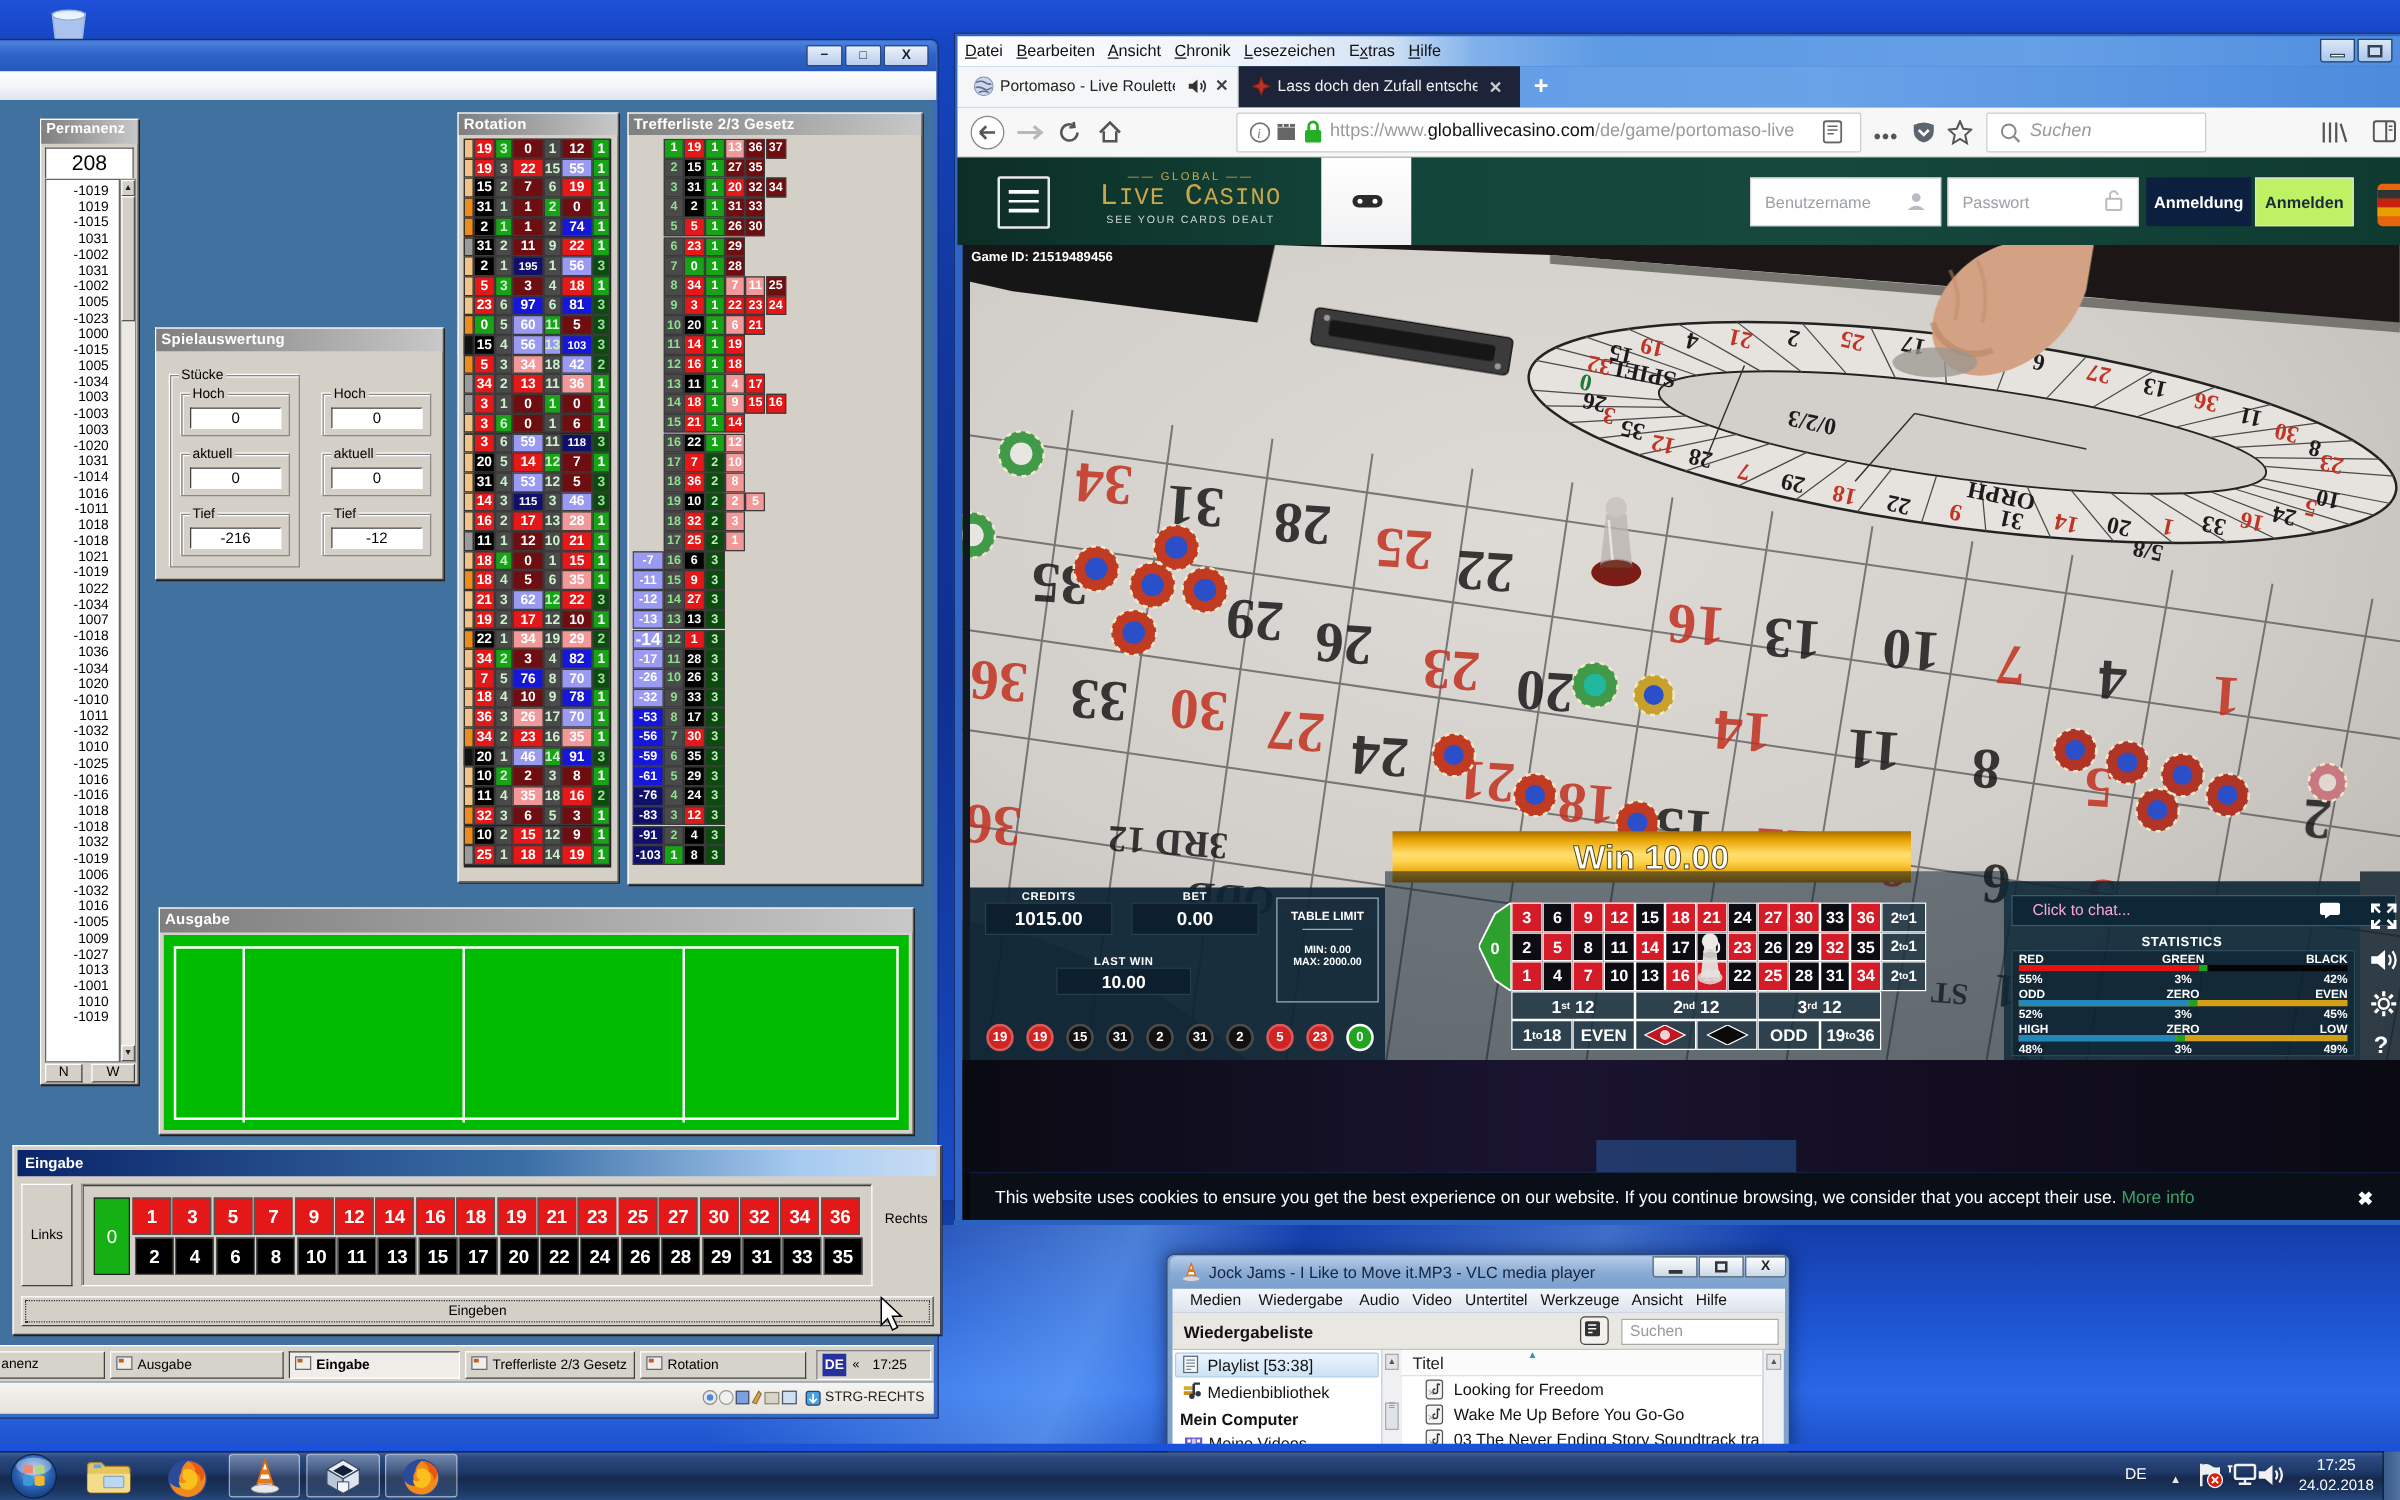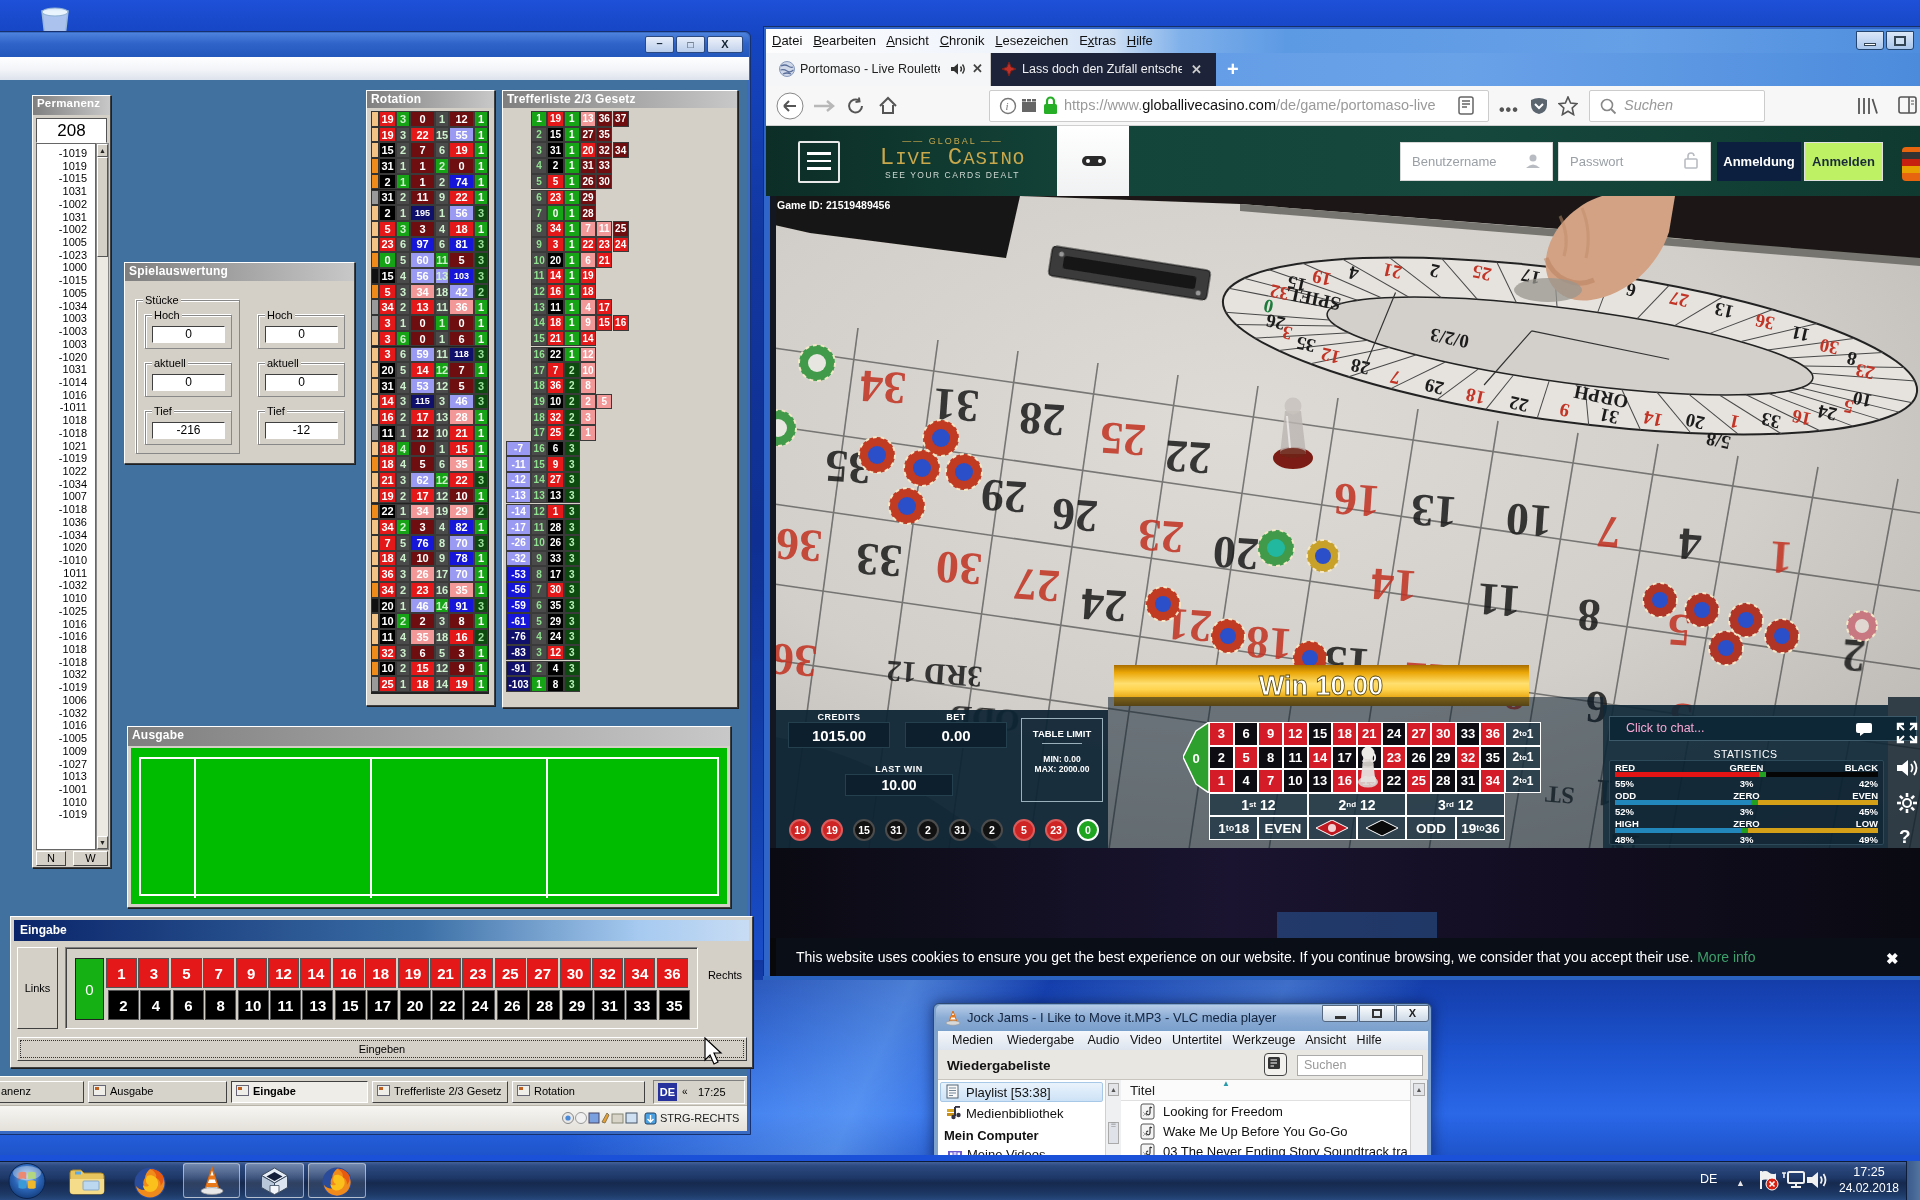--- a/index.html
+++ b/index.html
@@ -519,21 +519,21 @@
       <div class="cell" style="left:41.3px;top:345.4px;width:16.3px;height:15.7px;background:#e41818;color:#fff;font-size:10px">9</div>
       <div class="cell" style="left:57.6px;top:345.4px;width:16.3px;height:15.7px;background:#0d4a10;color:#b8f0b8;font-size:10px">3</div>
       <div class="cell" style="left:0.0px;top:361.1px;width:25.0px;height:15.7px;background:#9a9af2;color:#fff;font-size:10px">-12</div>
       <div class="cell" style="left:25.0px;top:361.1px;width:16.3px;height:15.7px;background:#4a4a4a;color:#8fe08f;font-size:10px">14</div>
       <div class="cell" style="left:41.3px;top:361.1px;width:16.3px;height:15.7px;background:#e41818;color:#fff;font-size:10px">27</div>
       <div class="cell" style="left:57.6px;top:361.1px;width:16.3px;height:15.7px;background:#0d4a10;color:#b8f0b8;font-size:10px">3</div>
       <div class="cell" style="left:0.0px;top:376.8px;width:25.0px;height:15.7px;background:#9a9af2;color:#fff;font-size:10px">-13</div>
       <div class="cell" style="left:25.0px;top:376.8px;width:16.3px;height:15.7px;background:#4a4a4a;color:#8fe08f;font-size:10px">13</div>
       <div class="cell" style="left:41.3px;top:376.8px;width:16.3px;height:15.7px;background:#000000;color:#fff;font-size:10px">13</div>
       <div class="cell" style="left:57.6px;top:376.8px;width:16.3px;height:15.7px;background:#0d4a10;color:#b8f0b8;font-size:10px">3</div>
-      <div class="cell" style="left:0.0px;top:392.5px;width:25.0px;height:15.7px;background:#9a9af2;color:#fff;font-size:10px">-14</div>
+      <div class="cell" style="left:0.0px;top:392.5px;width:25.0px;height:15.7px;background:#9a9af2;color:#fff;font-size:14px">-14</div>
       <div class="cell" style="left:25.0px;top:392.5px;width:16.3px;height:15.7px;background:#4a4a4a;color:#8fe08f;font-size:10px">12</div>
       <div class="cell" style="left:41.3px;top:392.5px;width:16.3px;height:15.7px;background:#e41818;color:#fff;font-size:10px">1</div>
       <div class="cell" style="left:57.6px;top:392.5px;width:16.3px;height:15.7px;background:#0d4a10;color:#b8f0b8;font-size:10px">3</div>
       <div class="cell" style="left:0.0px;top:408.2px;width:25.0px;height:15.7px;background:#9a9af2;color:#fff;font-size:10px">-17</div>
       <div class="cell" style="left:25.0px;top:408.2px;width:16.3px;height:15.7px;background:#4a4a4a;color:#8fe08f;font-size:10px">11</div>
       <div class="cell" style="left:41.3px;top:408.2px;width:16.3px;height:15.7px;background:#000000;color:#fff;font-size:10px">28</div>
       <div class="cell" style="left:57.6px;top:408.2px;width:16.3px;height:15.7px;background:#0d4a10;color:#b8f0b8;font-size:10px">3</div>
       <div class="cell" style="left:0.0px;top:423.9px;width:25.0px;height:15.7px;background:#9a9af2;color:#fff;font-size:10px">-26</div>
       <div class="cell" style="left:25.0px;top:423.9px;width:16.3px;height:15.7px;background:#4a4a4a;color:#8fe08f;font-size:10px">10</div>
       <div class="cell" style="left:41.3px;top:423.9px;width:16.3px;height:15.7px;background:#000000;color:#fff;font-size:10px">26</div>
@@ -1138,21 +1138,21 @@
     <circle cx="12" cy="9" r="6.5" fill="#eceae6"></circle>
     <ellipse cx="12" cy="20" rx="5.5" ry="2.6" fill="#c8c4c0"></ellipse>
   </svg>
 <div class="abs" style="left:1888px;top:697px;width:32px;height:151px;background:rgba(14,30,42,.8)"></div>
 <div class="abs" style="left:1603px;top:705px;width:285px;height:143px;background:rgba(15,40,56,.92)"></div>
 <div class="abs" style="left:1609px;top:716px;width:308px;height:25px;background:#0e2736;border:1px solid #3d5a6a;color:#f9a8d4;font-size:12.5px;line-height:23px;padding-left:16px">Click to chat...</div>
 <div class="abs" style="left:1856px;top:722px;width:16px;height:13px"><svg width="16" height="13">
       <rect width="16" height="10" rx="2" fill="#fff"></rect>
       <polygon points="4,10 4,13 8,10" fill="#fff"></polygon>
     </svg></div>
-<div class="abs" style="left:1603px;top:748px;width:285px;text-align:center;color:#fff;font-size:10.5px;font-weight:normal;letter-spacing:.5px">STATISTICS</div>
+<div class="abs" style="left:1603px;top:748px;width:285px;text-align:center;color:#fff;font-size:10.5px;font-weight:bold;letter-spacing:.5px">STATISTICS</div>
 <div class="abs" style="left:1609px;top:760px;width:275px;height:85px;background:rgba(10,30,44,.5);border:1px solid #2c4a5a;border-radius:2px"></div>
 <div class="abs" style="left:1615px;top:762px;width:263px;color:#fff;font-size:9.5px;font-weight:bold"><span>RED</span><span style="position:absolute;left:0;right:0;text-align:center">GREEN</span><span style="position:absolute;right:0">BLACK</span></div>
 <div class="abs" style="left:1615px;top:772px;width:263px;height:5px;background:#050505">
     <div style="position:absolute;left:0;width:144px;height:5px;background:#e41414"></div>
     <div style="position:absolute;left:144px;width:7px;height:5px;background:#22a022"></div>
   </div>
 <div class="abs" style="left:1615px;top:778px;width:263px;color:#fff;font-size:9.5px;font-weight:bold"><span>55%</span><span style="position:absolute;left:0;right:0;text-align:center">3%</span><span style="position:absolute;right:0">42%</span></div>
 <div class="abs" style="left:1615px;top:790px;width:263px;color:#fff;font-size:9.5px;font-weight:bold"><span>ODD</span><span style="position:absolute;left:0;right:0;text-align:center">ZERO</span><span style="position:absolute;right:0">EVEN</span></div>
 <div class="abs" style="left:1615px;top:800px;width:263px;height:5px;background:#d4a017">
     <div style="position:absolute;left:0;width:136px;height:5px;background:#2288bb"></div>

